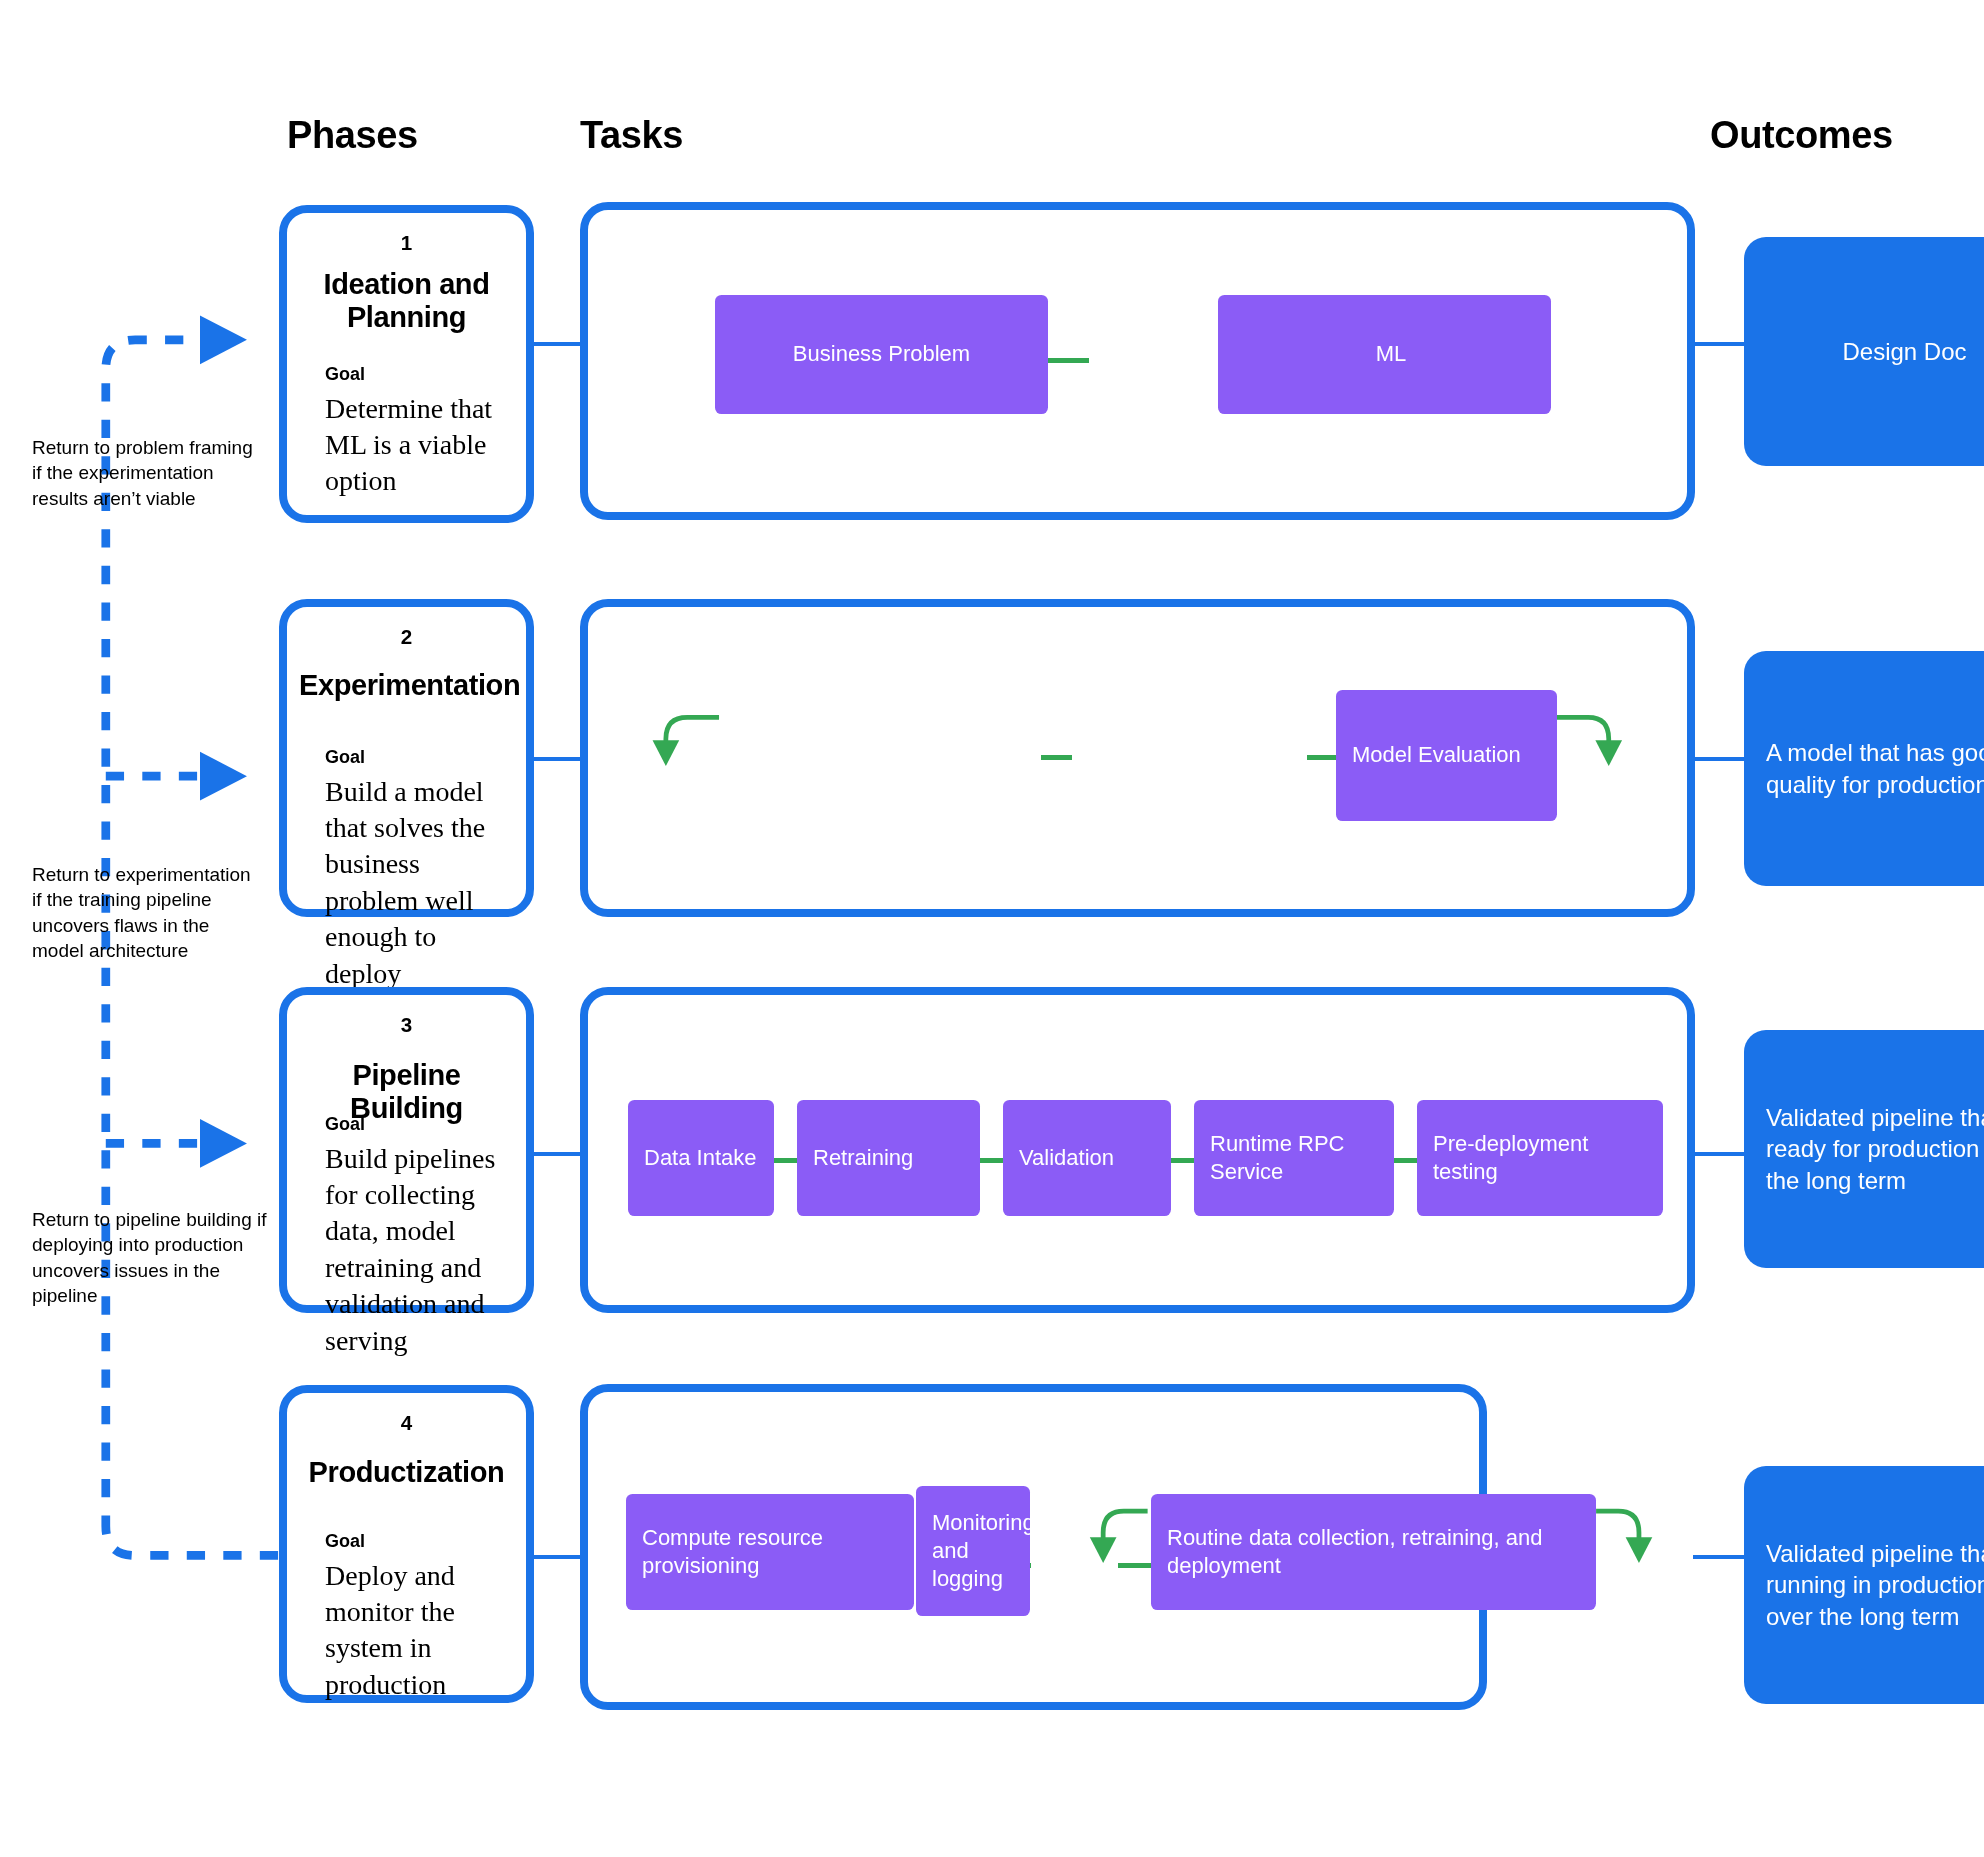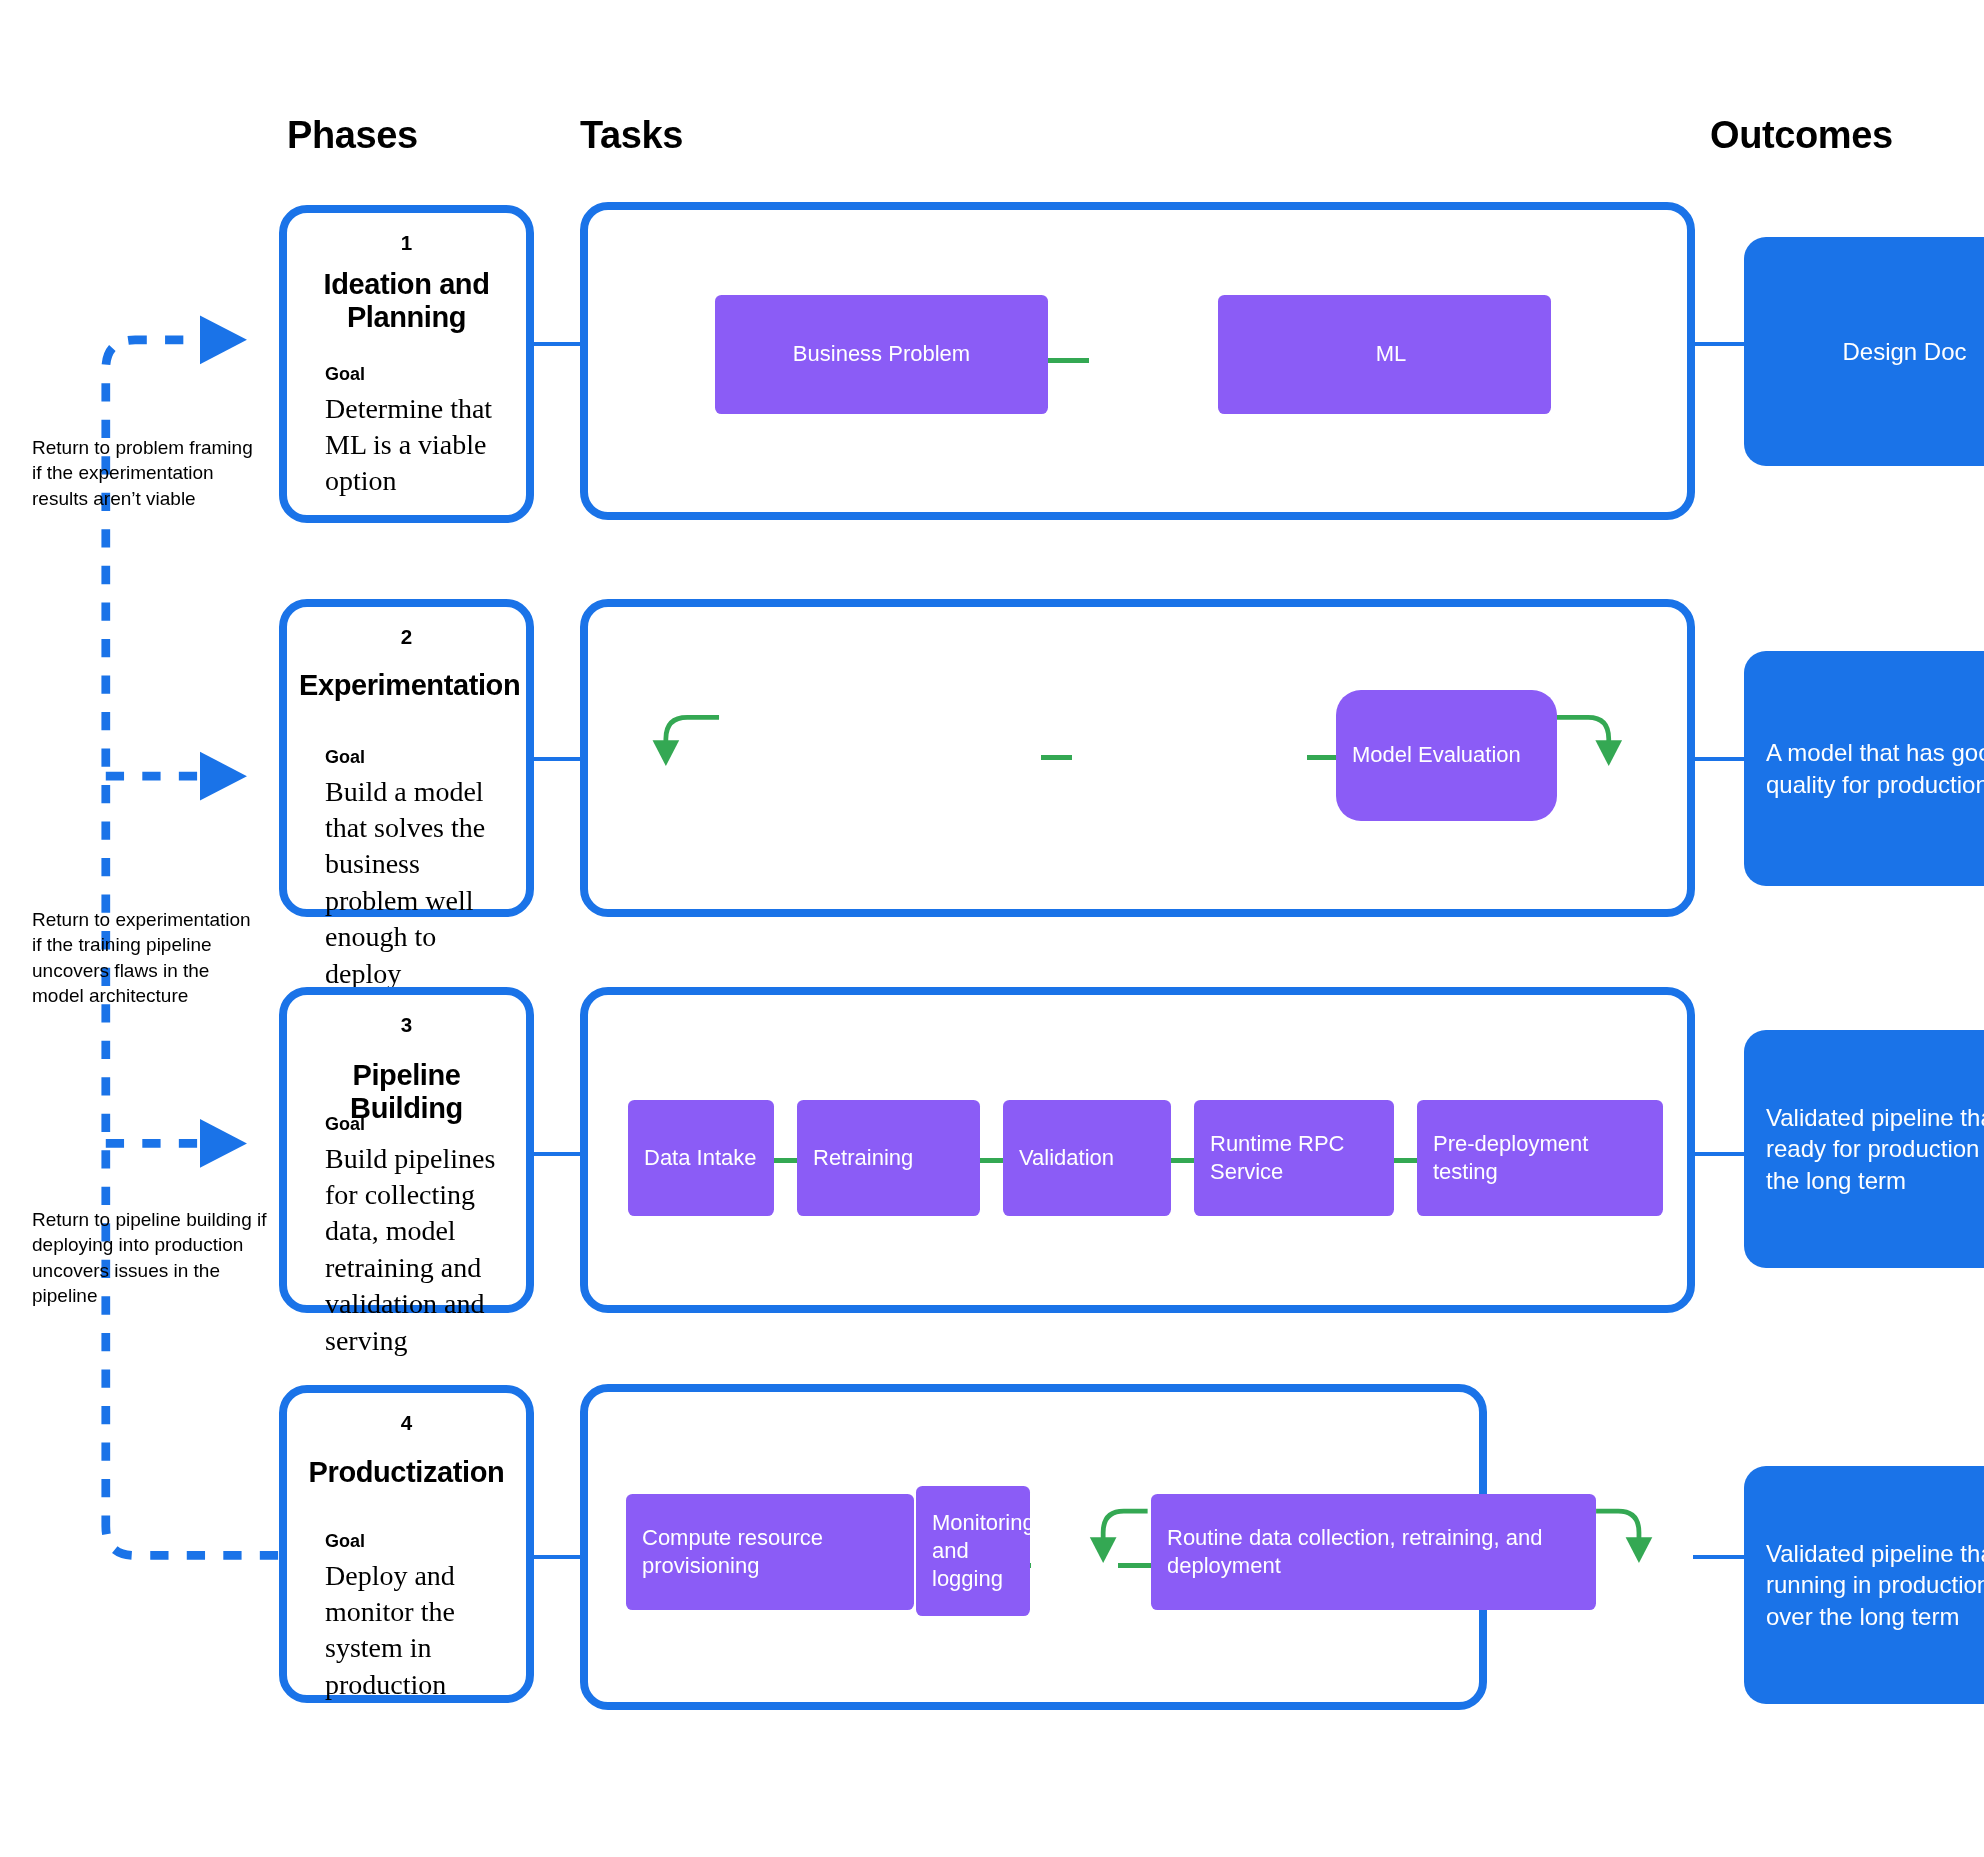--- a/index.html
+++ b/index.html
@@ -64,21 +64,21 @@
       <path d="M266,1955 L560,1955" marker-end="url(#arw)"></path>
       <path d="M266,2880 L560,2880" marker-end="url(#arw)"></path>
     </g>
 
     <g stroke="#1a73e8" stroke-width="22" fill="none" stroke-dasharray="46 46" stroke-linecap="butt">
       <path d="M5215,3942 L5395,3942 Q5450,3942 5450,3887 L5450,1987 Q5450,1932 5395,1932 L5248,1932" marker-end="url(#arwL)"></path>
     </g>
   </svg>
 
   <div class="ret-note" style="left:32px;top:435px;width:222px;">Return to problem framing if the experimentation results aren’t viable</div>
-  <div class="ret-note" style="left:32px;top:862px;width:222px;margin-top:45px;">Return to experimentation if the training pipeline uncovers flaws in the model architecture</div>
+  <div class="ret-note" style="left:32px;top:862px;width:222px;">Return to experimentation if the training pipeline uncovers flaws in the model architecture</div>
   <div class="ret-note" style="left:32px;top:1207px;width:238px;">Return to pipeline building if deploying into production uncovers issues in the pipeline</div>
 
   <div class="conn" style="left:532px;top:342px;width:48px;"></div>
   <div class="conn" style="left:1693px;top:342px;width:51px;"></div>
 
   <div class="phase-card" style="left:279px;top:205px;width:255px;height:318px;">
     <div class="phase-num">1</div>
     <div class="phase-title" style="top:55px;">Ideation and Planning</div>
     <div class="phase-goal-wrap" style="top:151px;">
       <div class="goal-label">Goal</div>
@@ -120,21 +120,21 @@
           <path d="M0,0.2 L5.4,3 L0,5.8 Z" fill="#34a853"></path>
         </marker>
       </defs>
       <path d="M330,278 L250,278 Q196,278 196,332 L196,372" stroke="#34a853" stroke-width="12" fill="none" marker-end="url(#gm2)"></path>
       <path d="M2430,278 L2520,278 Q2572,278 2572,332 L2572,372" stroke="#34a853" stroke-width="12" fill="none" marker-end="url(#gm2)"></path>
     </svg>
 
     <div class="chip-link" style="left:453px;top:148px;width:31px;"></div>
     <div class="chip-link" style="left:719px;top:148px;width:31px;"></div>
 
-    <div class="chip" style="left:748px;top:83px;width:221px;height:131px;border-radius:25px;">
+    <div class="chip" style="left:748px;top:83px;width:221px;height:131px;">
       <span>Model Evaluation</span>
     </div>
   </div>
 
   <div class="outcome" style="left:1744px;top:651px;width:321px;height:235px;">
     <span>A model that has good quality for production</span>
   </div>
 
   <div class="conn" style="left:532px;top:1152px;width:48px;"></div>
   <div class="conn" style="left:1693px;top:1152px;width:51px;"></div>

